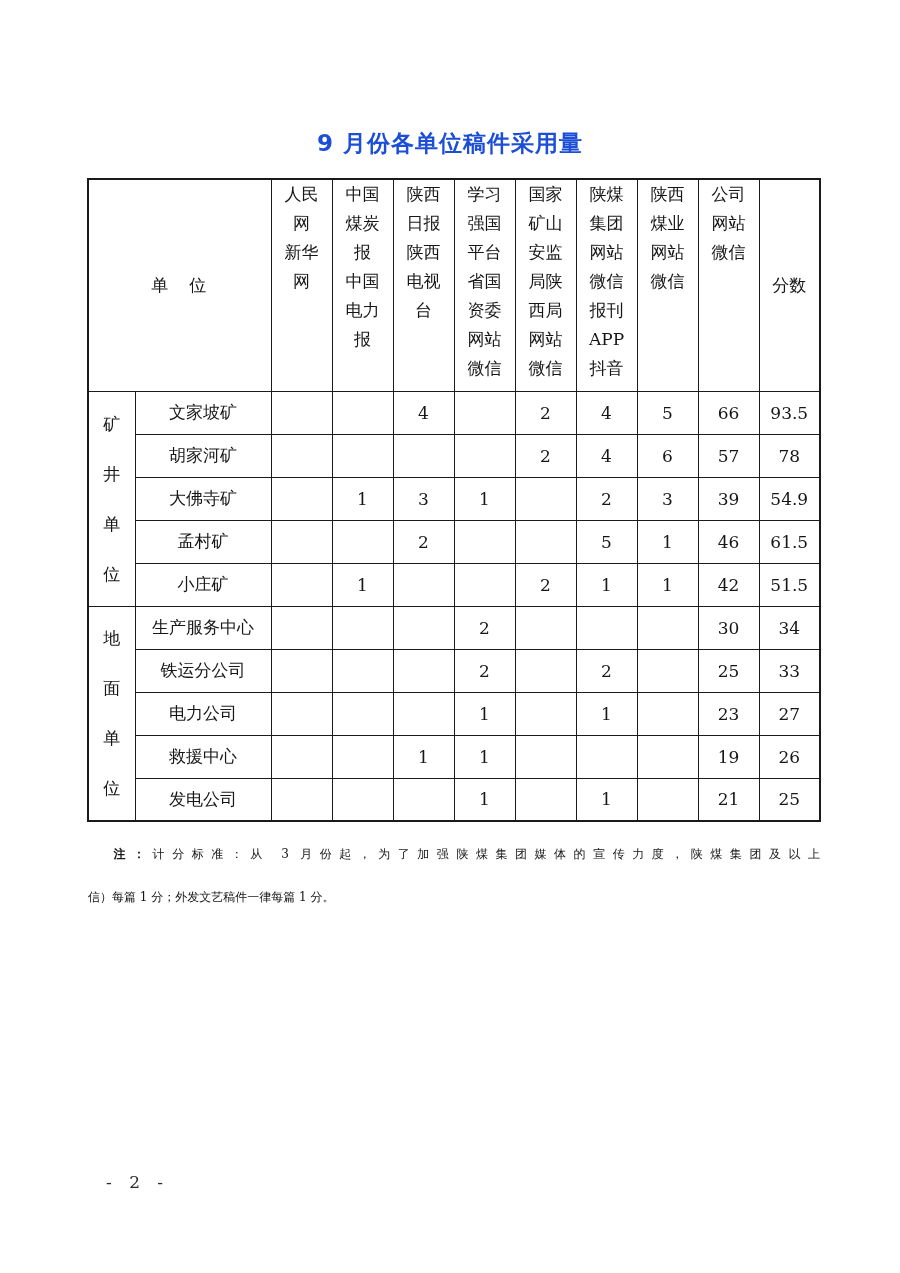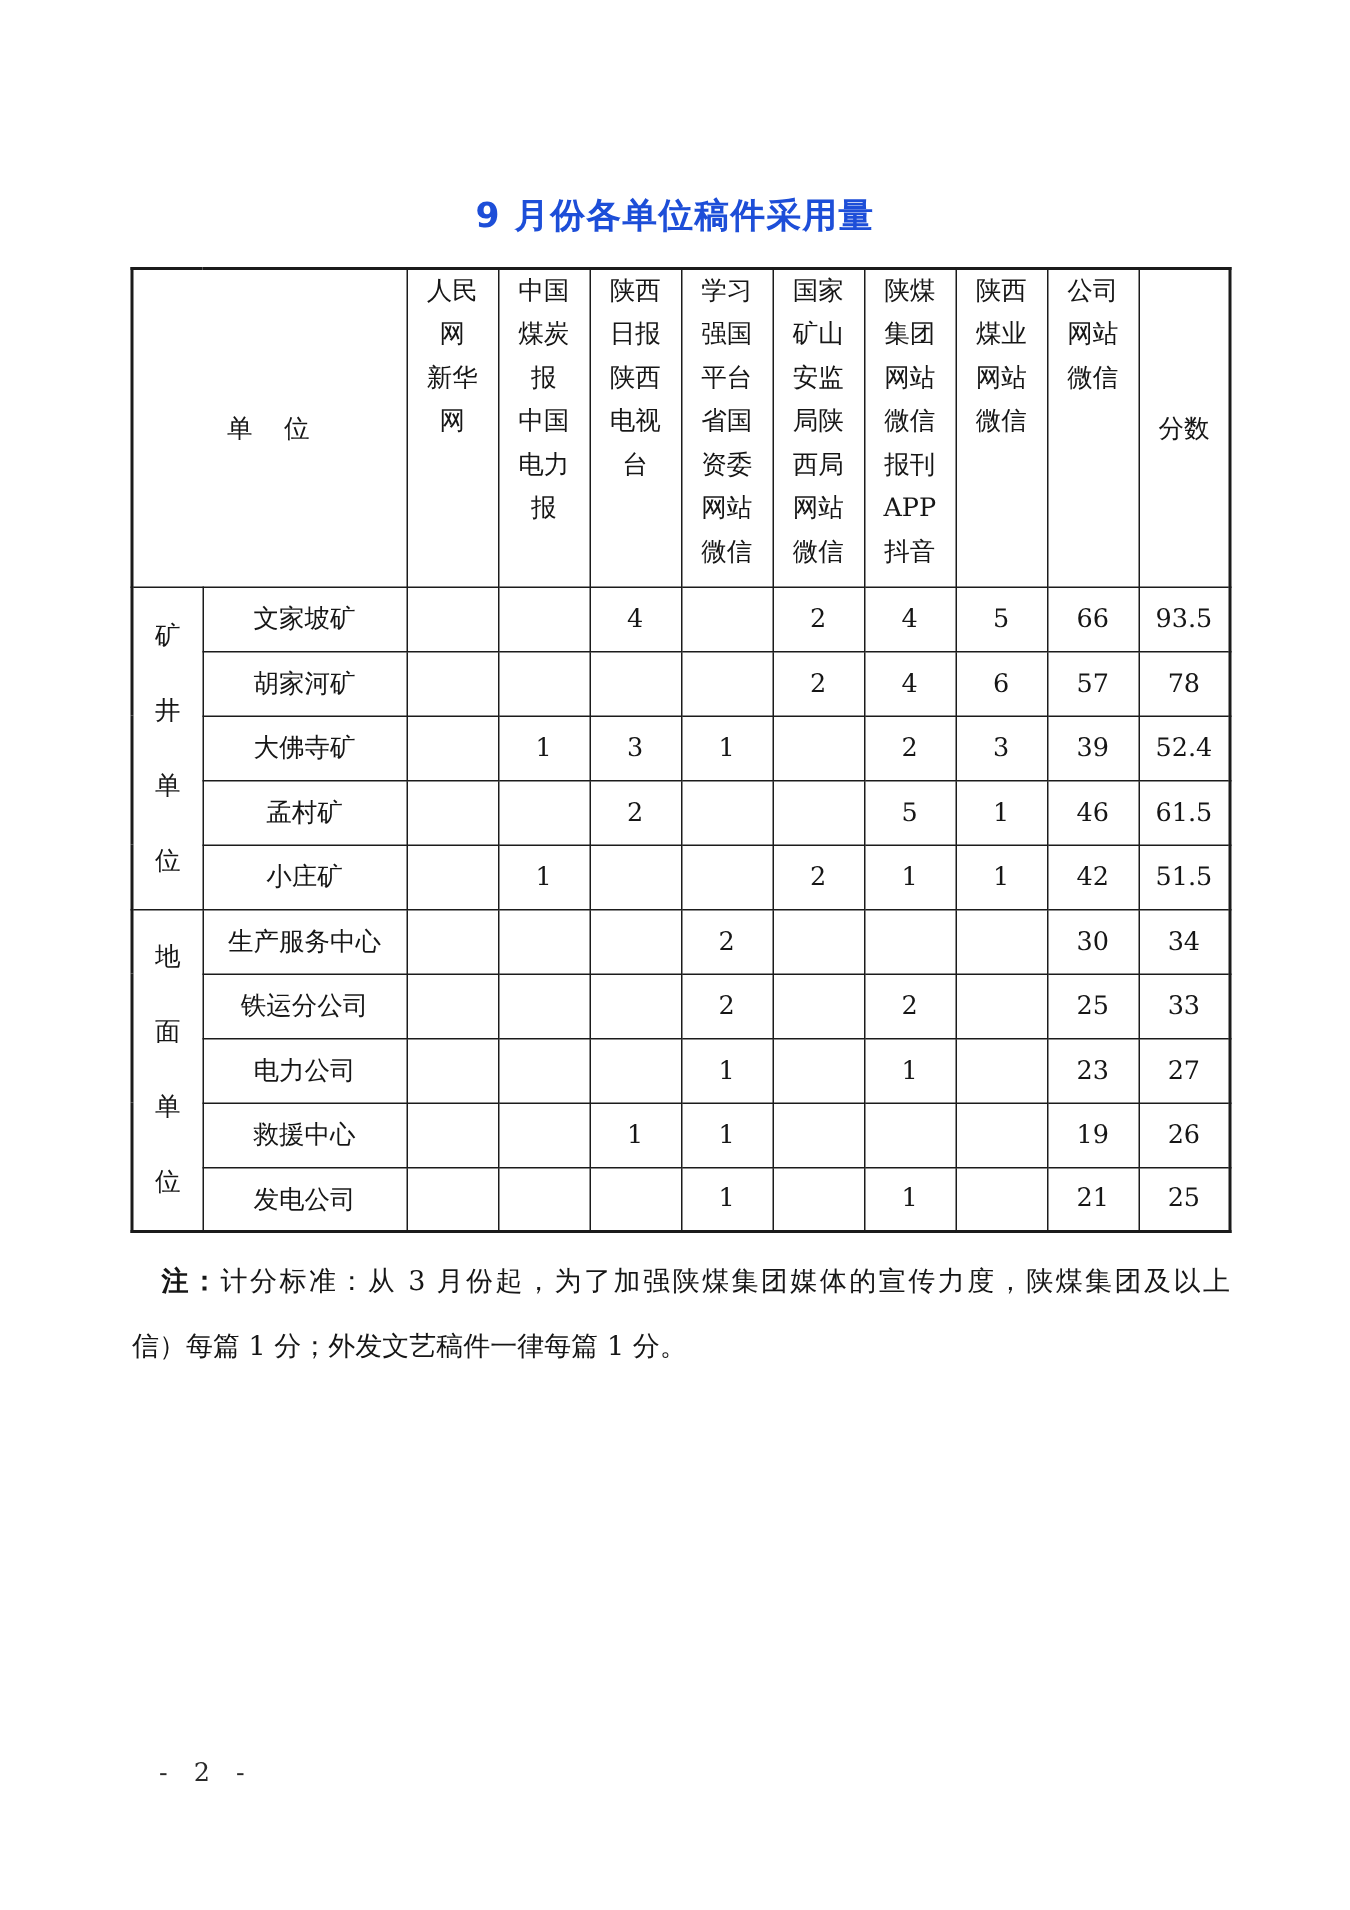--- a/index.html
+++ b/index.html
@@ -56,21 +56,21 @@
     vertical-align: middle;
     white-space: pre-line;
     line-height: 50px;
     font-size: 18px;
   }
   td.name-td { height: 43px; vertical-align: middle; font-size: 17px; }
   td.val-td  { height: 43px; vertical-align: middle; font-size: 17px; }
 
   .note {
     position: absolute; top: 833px; left: 88px; width: 732px;
-    font-size: 18px; line-height: 43px; color: #161616;
+    font-size: 12px; line-height: 43px; color: #161616;
   }
   .note-line { text-align: justify; text-align-last: justify; }
   .note-line.last { text-align: right; text-align-last: left; }
   .note-prefix { font-weight: bold; }
 
   .page-number {
     position: absolute; top: 1172px; left: 106px;
     font-size: 17px; letter-spacing: 6px; color: #2a2a2a;
   }
 </style>
@@ -177,21 +177,21 @@
       <tr>
         <td class="name-td">大佛寺矿</td>
         <td class="val-td"></td>
         <td class="val-td">1</td>
         <td class="val-td">3</td>
         <td class="val-td">1</td>
         <td class="val-td"></td>
         <td class="val-td">2</td>
         <td class="val-td">3</td>
         <td class="val-td">39</td>
-        <td class="val-td">52.4</td>
+        <td class="val-td">54.9</td>
       </tr>
       <tr>
         <td class="name-td">孟村矿</td>
         <td class="val-td"></td>
         <td class="val-td"></td>
         <td class="val-td">2</td>
         <td class="val-td"></td>
         <td class="val-td"></td>
         <td class="val-td">5</td>
         <td class="val-td">1</td>

